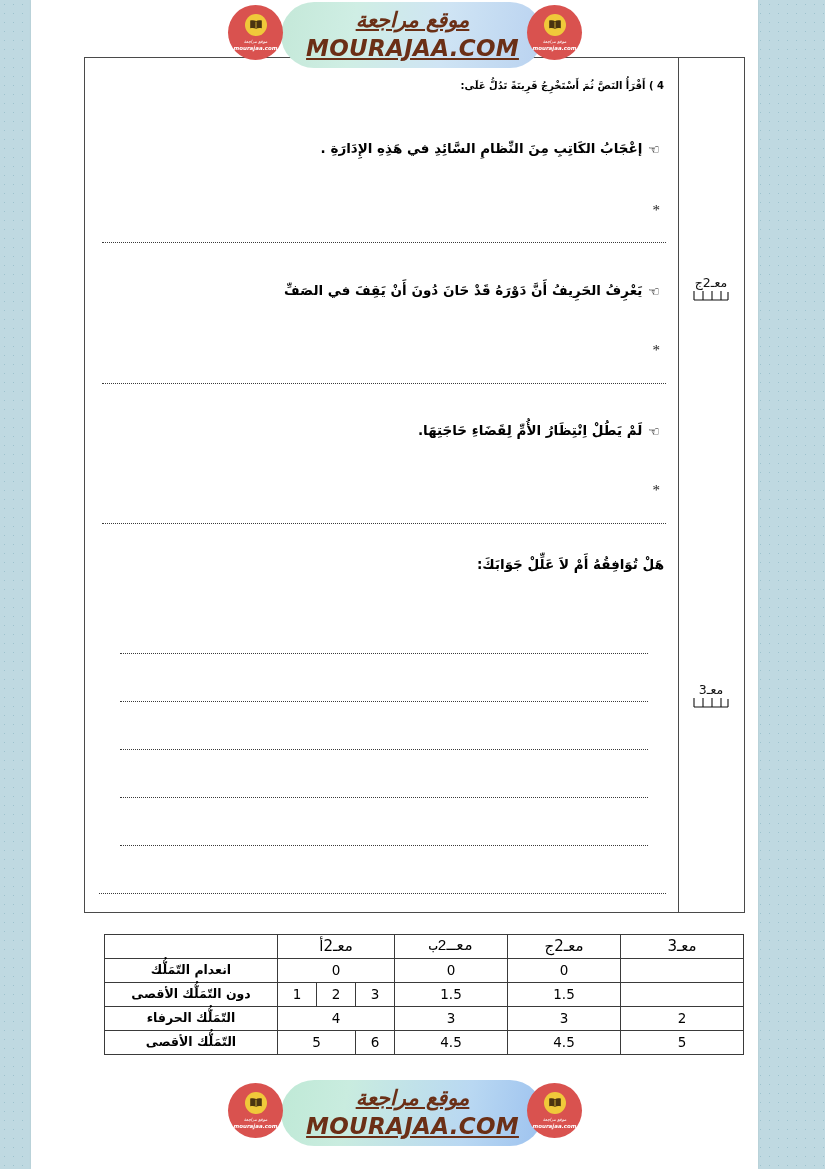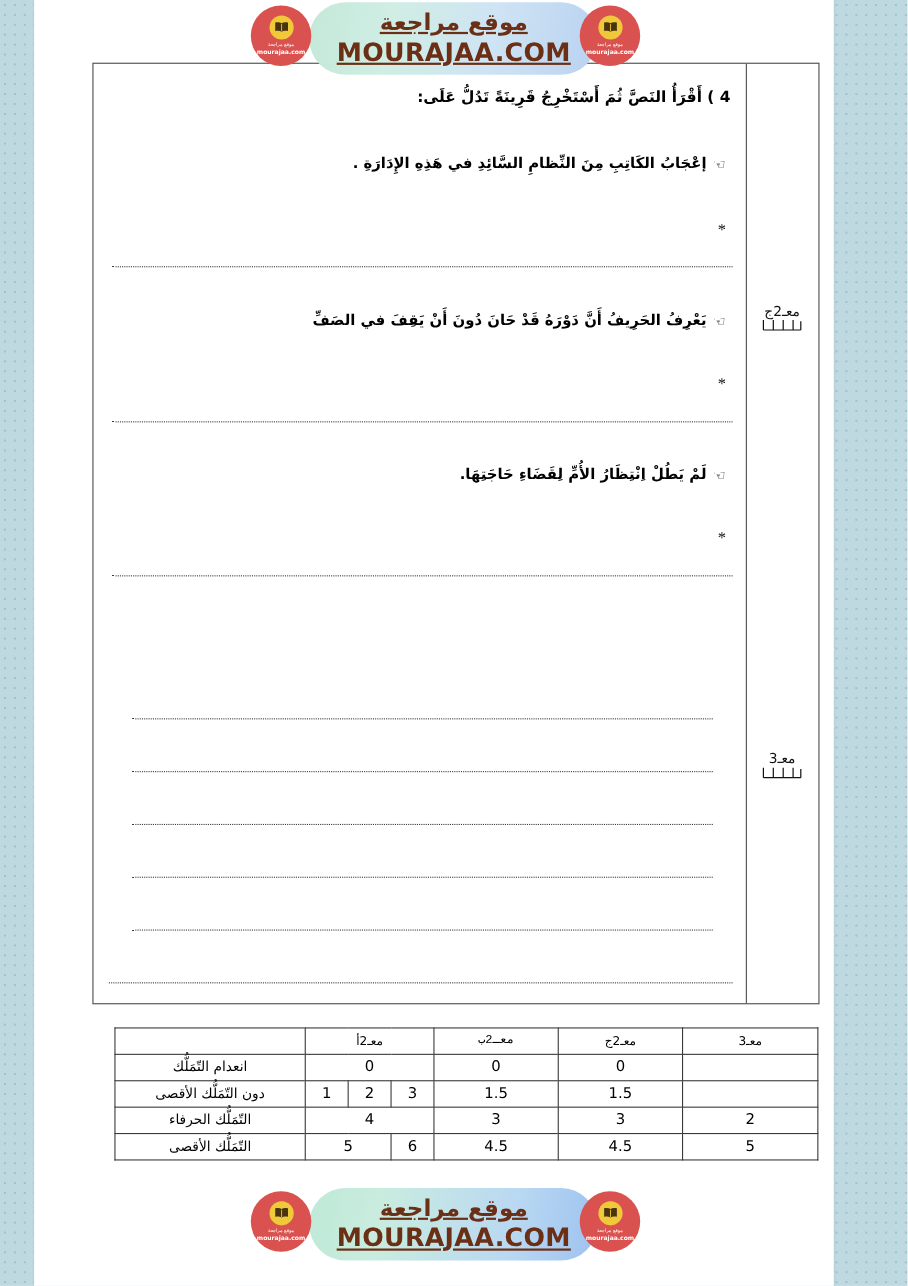--- a/index.html
+++ b/index.html
@@ -29,20 +29,21 @@
   }
 
   
   .wm {
     position: absolute;
     left: 0;
     width: 825px;
     height: 72px;
     z-index: 40;
     pointer-events: none;
+    font-style: italic;
   }
   .wm-top { top: 0; }
   .wm-bottom { top: 1078px; }
 
   .wm-pill {
     position: absolute;
     left: 281px;
     top: 2px;
     width: 262px;
     height: 66px;
@@ -163,21 +164,21 @@
   .q {
     position: absolute;
     right: 14px;
     left: 16px;
     text-align: right;
     color: #000;
     font-family: "DejaVu Sans", "DejaVu Serif", serif;
   }
   .q-head {
     top: 20px;
-    font-size: 14px;
+    font-size: 10px;
     line-height: 1.6;
     font-weight: 600;
   }
   .b1 { top: 80px; }
   .b2 { top: 222px; }
   .b3 { top: 362px; }
   .bullet-line {
     font-size: 13.5px;
     line-height: 1.6;
     font-weight: 600;
@@ -254,22 +255,23 @@
     font-size: 13.5px;
     font-weight: normal;
     color: #000;
     padding: 0 2px;
     line-height: 1;
   }
   .grade-table .rowlabel {
     font-size: 12.5px;
     text-align: center;
     white-space: nowrap;
-  }
-  .grade-table .hdr { font-size: 11px; }
+    font-weight: bold;
+  }
+  .grade-table .hdr { font-size: 15px; }
   .col-m3   { width: 118px; }
   .col-m2j  { width: 108px; }
   .col-m2b  { width: 108px; font-family: Liberation Mono, monospace; }
   .col-m2a  { width: 112px; }
   .col-lbl  { width: 168px; }
   .empty    { }
 </style>
 </head>
 <body>
 
@@ -321,20 +323,21 @@
 
     <div class="q b3">
       <span class="bullet-line">
         <span class="hand">☞</span><span>لَمْ يَطُلْ اِنْتِظَارُ الأُمِّ لِقَضَاءِ حَاجَتِهَا.</span>
       </span>
     </div>
     <div class="star s3">*</div>
     <div class="dotline d3"></div>
 
     <div class="q q5">
+      <span class="l2">هَلْ تُوَافِقُهُ أَمْ لاَ عَلِّلْ جَوَابَكَ:</span>
     </div>
 
     <div class="ansline a1"></div>
     <div class="ansline a2"></div>
     <div class="ansline a3"></div>
     <div class="ansline a4"></div>
     <div class="ansline a5"></div>
     <div class="ansline a6"></div>
 
   </div>

